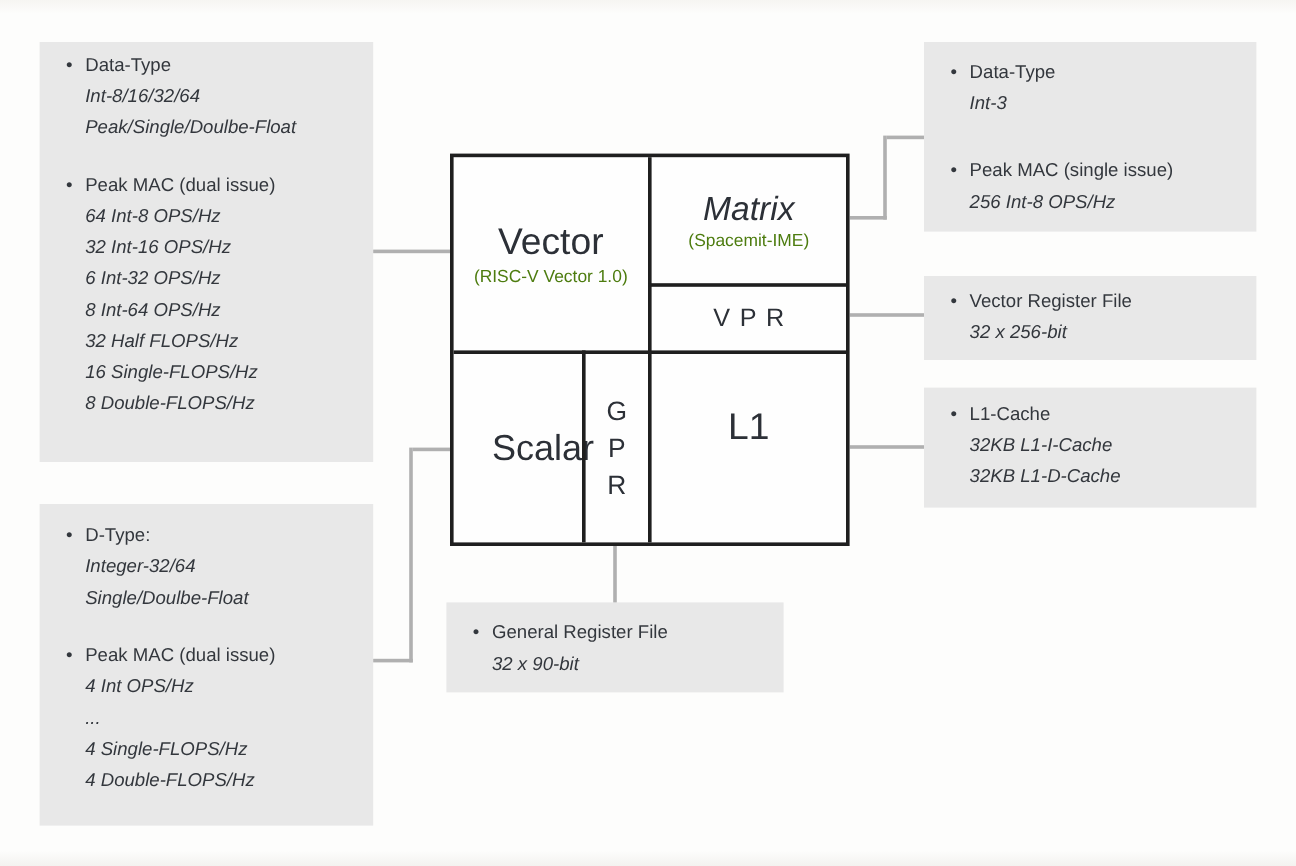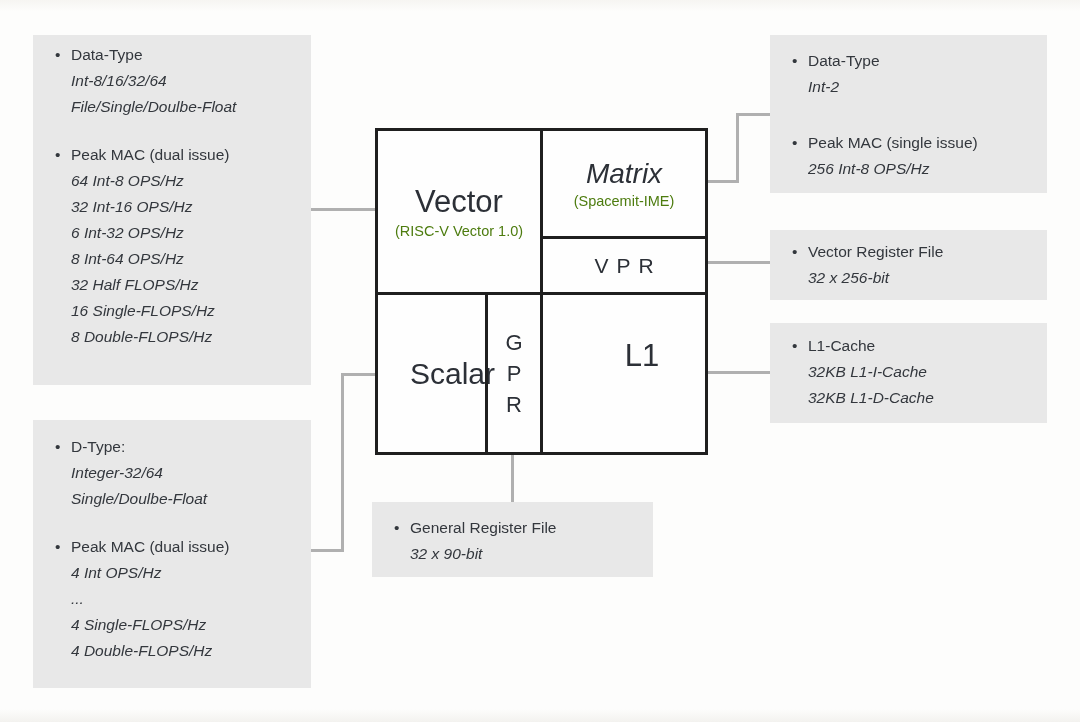--- a/index.html
+++ b/index.html
@@ -55,21 +55,21 @@
   .cell-sub { font-size:14.5px; margin-top:3px; color:#4d7c0f; }
   .vpr-label { font-size:21px; letter-spacing:8px; padding-left:8px; }
   .gpr-letter { font-size:22px; line-height:31px; }
   .divider { position:absolute; background:#1f1f1f; }
 
   .c-vector  { left:0;     top:0;     width:162px; height:161px; }
   .c-matrix  { left:165px; top:0;     width:162px; height:105px; }
   .c-vpr     { left:165px; top:108px; width:162px; height:53px; }
   .c-scalar  { left:0;     top:164px; width:107px; height:157px;margin-left:21px; }
   .c-gpr     { left:110px; top:164px; width:52px;  height:157px; }
-  .c-l1      { left:165px; top:164px; width:162px; height:121px;padding-left:18px; }
+  .c-l1      { left:165px; top:164px; width:162px; height:121px; }
 
   .d-v1 { left:162px; top:0;     width:3px;   height:321px; }
   .d-h1 { left:0;     top:161px; width:327px; height:3px; }
   .d-h2 { left:162px; top:105px; width:165px; height:3px; }
   .d-v2 { left:107px; top:161px; width:3px;   height:160px; }
 
   
   .connector { position:absolute; background:#b0b0b0; }
   .cn-vector   { left:311px; top:208px; width:64px; height:3px; }
   .cn-scalar-a { left:311px; top:549px; width:33px; height:3px; }
@@ -87,21 +87,21 @@
 
 <div class="page">
 
   <div class="note n-lt">
     <div class="group">
       <div class="title-row">
         <span class="bullet">•</span>
         <span>Data-Type</span>
       </div>
       <div class="detail">Int-8/16/32/64</div>
-      <div class="detail">File/Single/Doulbe-Float</div>
+      <div class="detail">Peak/Single/Doulbe-Float</div>
     </div>
     <div class="group">
       <div class="title-row">
         <span class="bullet">•</span>
         <span>Peak MAC (dual issue)</span>
       </div>
       <div class="detail">64 Int-8 OPS/Hz</div>
       <div class="detail">32 Int-16 OPS/Hz</div>
       <div class="detail">6 Int-32 OPS/Hz</div>
       <div class="detail">8 Int-64 OPS/Hz</div>
@@ -131,21 +131,21 @@
       <div class="detail">4 Double-FLOPS/Hz</div>
     </div>
   </div>
 
   <div class="note n-rt">
     <div class="group">
       <div class="title-row">
         <span class="bullet">•</span>
         <span>Data-Type</span>
       </div>
-      <div class="detail">Int-2</div>
+      <div class="detail">Int-3</div>
     </div>
     <div class="group">
       <div class="title-row">
         <span class="bullet">•</span>
         <span>Peak MAC (single issue)</span>
       </div>
       <div class="detail">256 Int-8 OPS/Hz</div>
     </div>
   </div>
 

